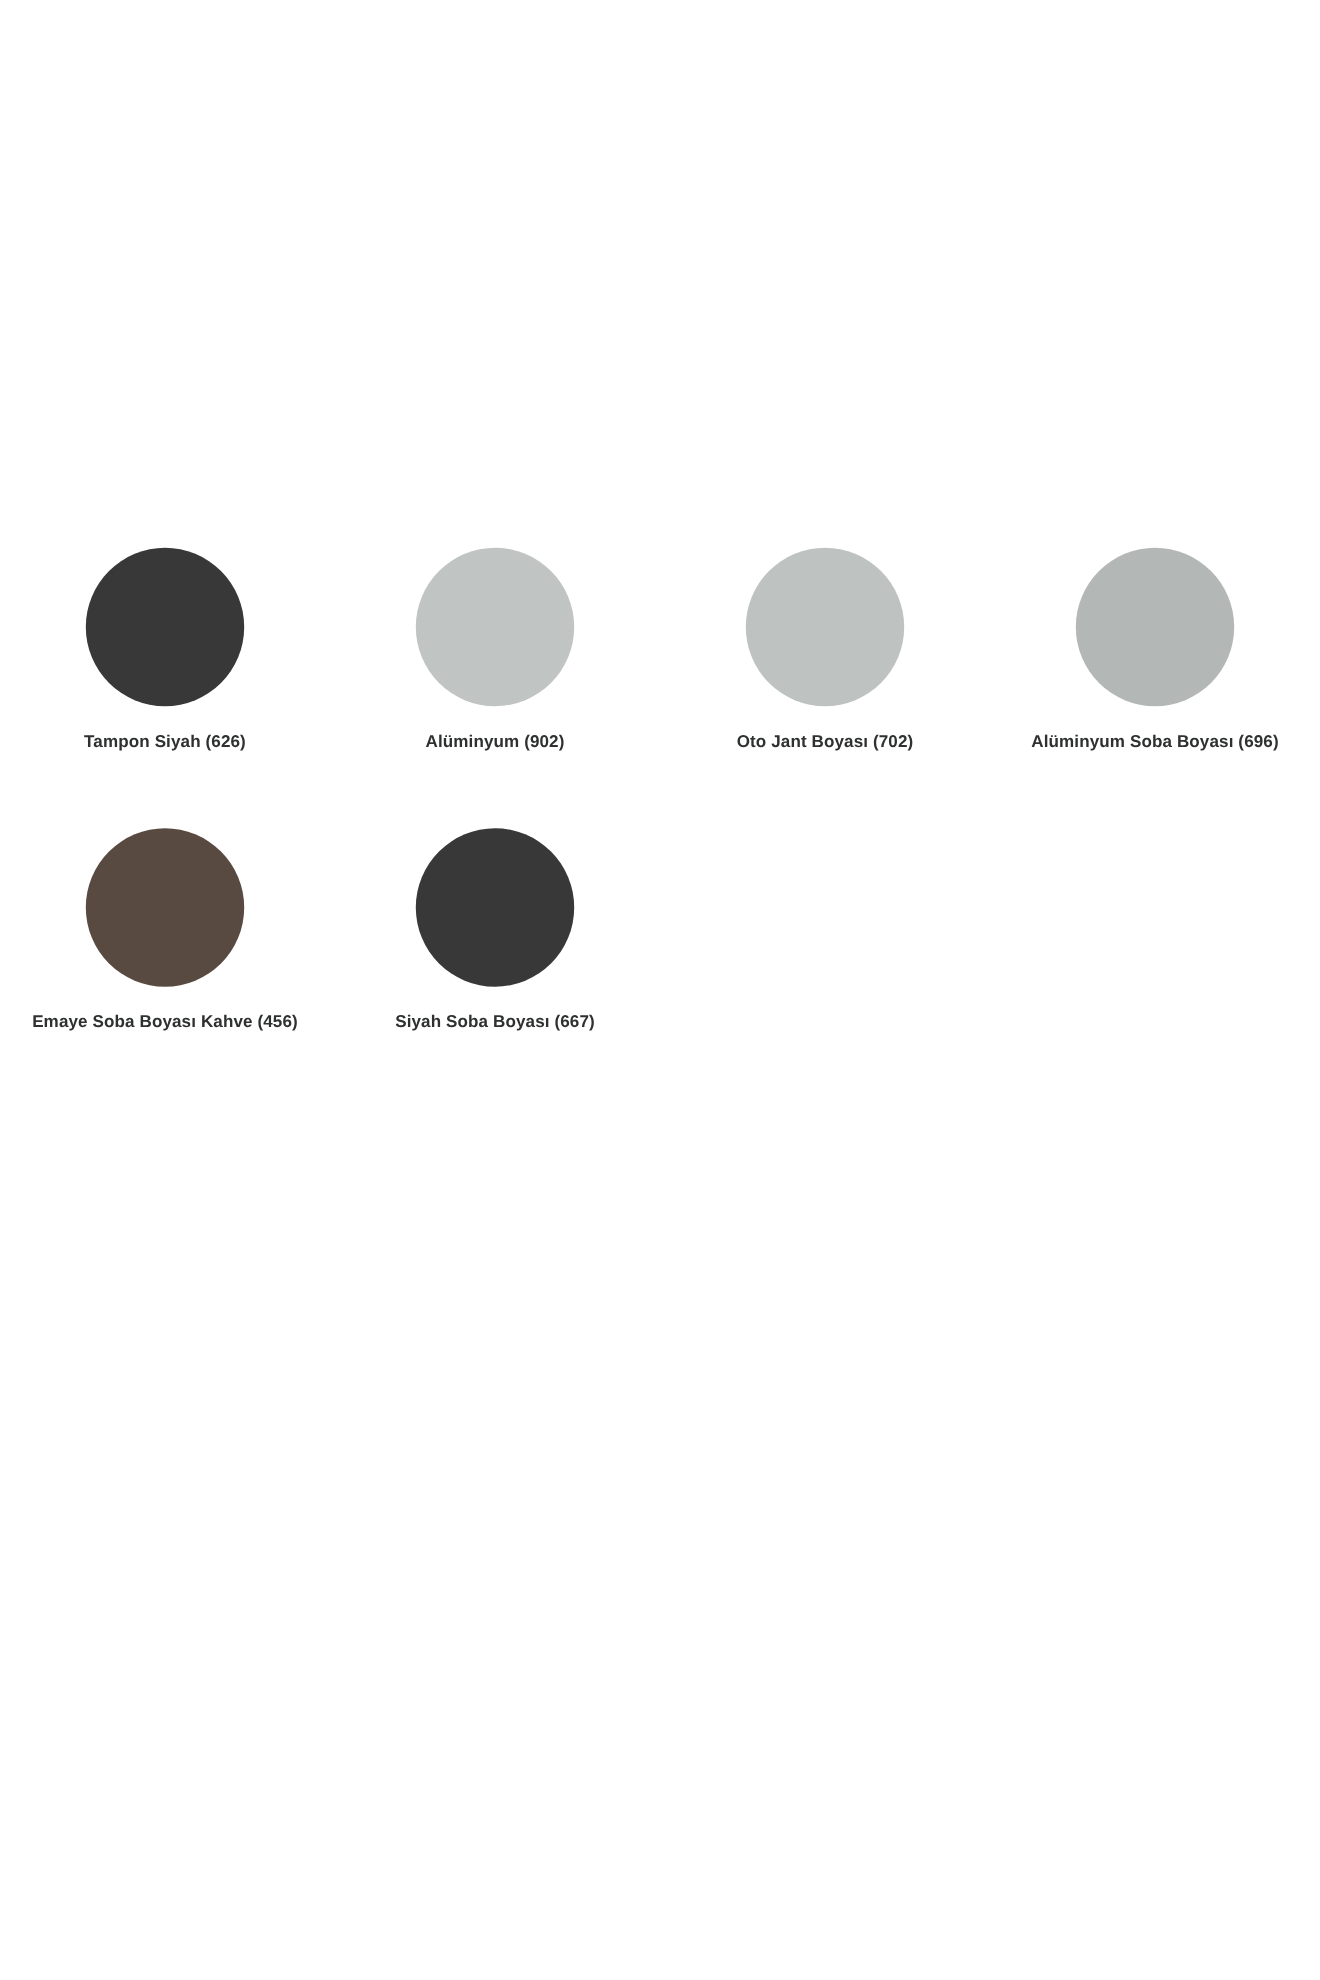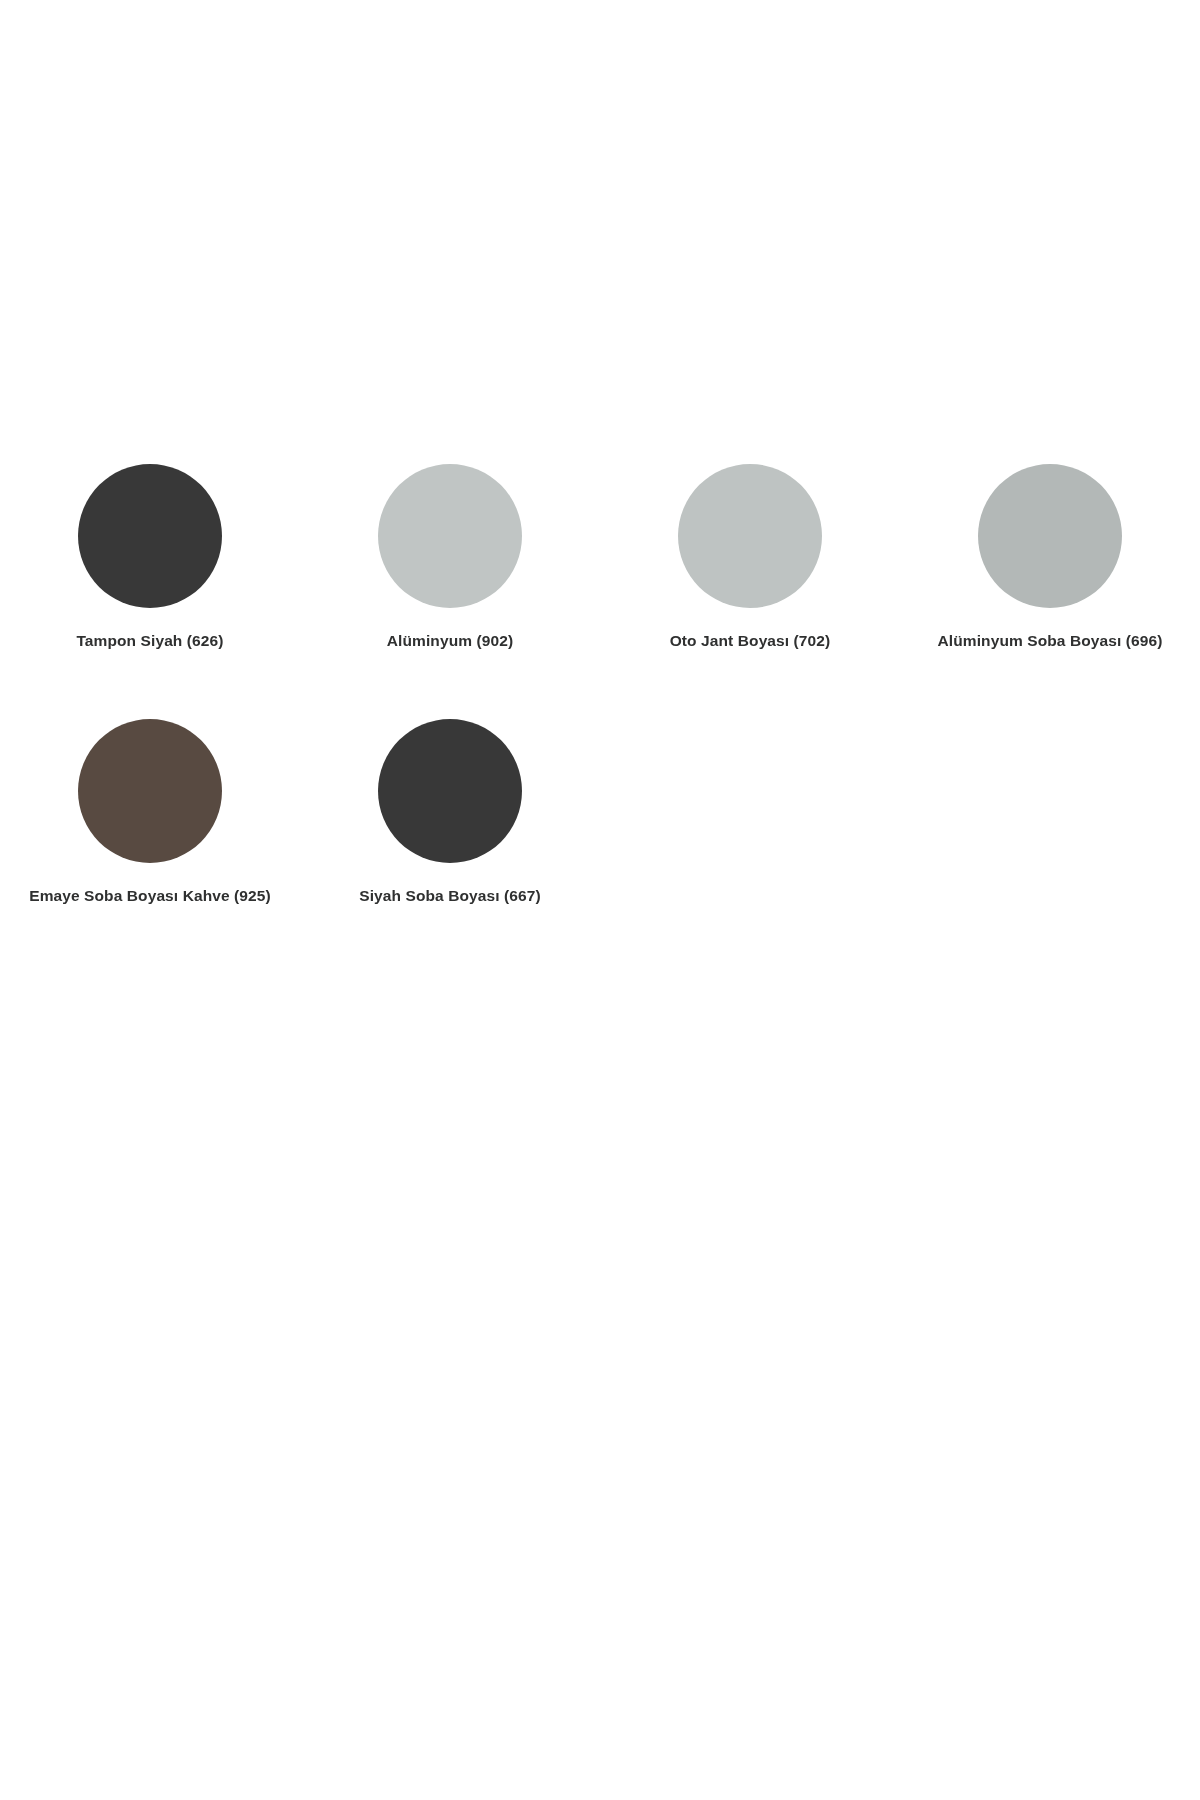--- a/index.html
+++ b/index.html
@@ -30,21 +30,21 @@
     grid-template-columns: repeat(4, 1fr);
     grid-template-rows: repeat(2, 255px);
     column-gap: 0px;
     row-gap: 0px;
   }
 
   .swatch-cell {
     display: flex;
     flex-direction: column;
     align-items: center;
-    justify-content: center;
+    justify-content: flex-end;
   }
 
   .swatch-dot {
     width: 144px;
     height: 144px;
     border-radius: 50%;
     display: block;
   }
 
   .swatch-label {
@@ -82,21 +82,21 @@
     </div>
 
 
     <div class="swatch-cell">
       <span class="swatch-dot" style="background: rgb(179, 184, 183);"></span>
       <span class="swatch-label">Alüminyum Soba Boyası (696)</span>
     </div>
 
     <div class="swatch-cell">
       <span class="swatch-dot" style="background: rgb(88, 74, 65);"></span>
-      <span class="swatch-label">Emaye Soba Boyası Kahve (925)</span>
+      <span class="swatch-label">Emaye Soba Boyası Kahve (456)</span>
     </div>
 
     <div class="swatch-cell">
       <span class="swatch-dot" style="background: rgb(56, 56, 56);"></span>
       <span class="swatch-label">Siyah Soba Boyası (667)</span>
     </div>
 
   </div>
 
 </div>

